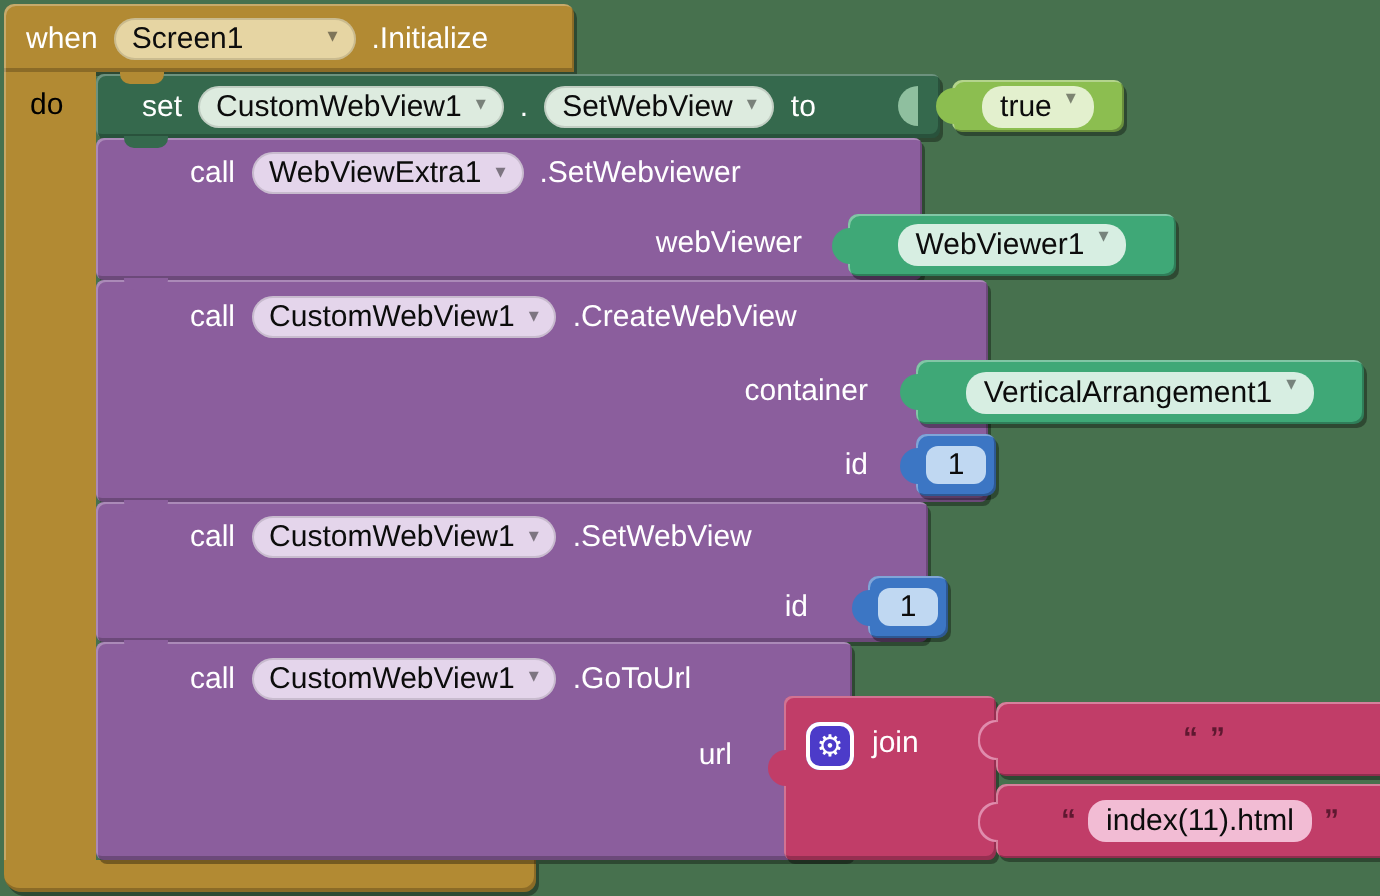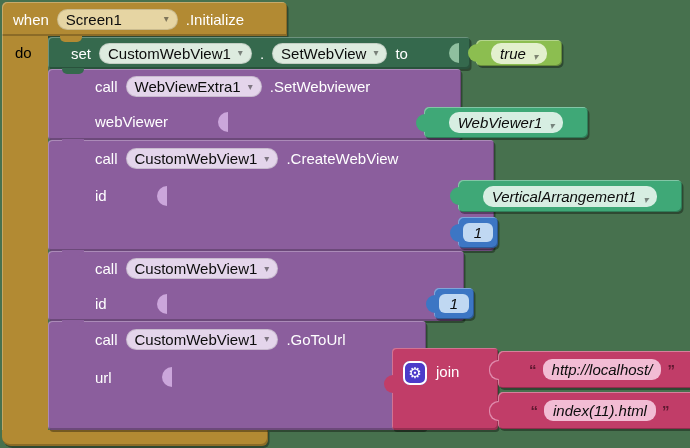--- a/index.html
+++ b/index.html
@@ -3,29 +3,29 @@
 <meta charset="utf-8">
 <style>
   html,body{margin:0;padding:0;background:#47714E;}
   .canvas{position:relative;width:690px;height:448px;background:var(--bg);
           font-family:"Liberation Sans",sans-serif;font-size:15px;overflow:hidden;}
   .abs{position:absolute;}
   .blk{position:absolute;border-radius:4px;
        box-shadow:inset 1px 1px 0 rgba(255,255,255,.28), inset -1px -2px 0 rgba(0,0,0,.22), 1.5px 2px 0 rgba(0,0,0,.35);}
   .kw{color:#fff;}
   .row{display:flex;align-items:center;gap:8px;padding:0 11px;position:relative;}
-  .row.right{justify-content:flex-start;padding-right:0;gap:41px;}
+  .row.right{justify-content:flex-end;padding-right:0;gap:41px;}
   .dd{display:inline-flex;align-items:center;gap:7px;border-radius:11px;padding:2px 9px;color:#0c0c0c;
       box-shadow:inset 0 0 0 1px rgba(0,0,0,.12);}
   .caret{font-size:10px;color:rgba(0,0,0,.45);line-height:1;}
   .socket{width:10px;height:20px;border-radius:10px 0 0 10px;flex:0 0 auto;}
   .plug{position:absolute;left:-8px;top:50%;transform:translateY(-50%);width:10px;height:18px;border-radius:9px 0 0 9px;}
   .val{position:absolute;display:flex;align-items:center;justify-content:center;border-radius:5px;
        box-shadow:inset 1px 1px 0 rgba(255,255,255,.35), inset -1px -1px 0 rgba(0,0,0,.25), 1.5px 2px 0 rgba(0,0,0,.35);}
-  .pill{display:inline-flex;align-items:flex-end;gap:7px;border-radius:10px;padding:2px 9px;color:#0c0c0c;font-style:italic;}
+  .pill{display:inline-flex;align-items:flex-start;gap:7px;border-radius:10px;padding:2px 9px;color:#0c0c0c;}
   .tab{position:absolute;width:22px;height:6px;border-radius:0 0 5px 5px;z-index:5;}
 
   
   .when-head{left:2px;top:2px;width:263px;height:34px;background:var(--gold);border-radius:5px 5px 0 0;}
   .when-spine{left:2px;top:36px;width:46px;height:395px;background:var(--gold);
        box-shadow:inset 1px 0 0 rgba(255,255,255,.25);}
   .when-foot{left:2px;top:430px;width:266px;height:16px;background:var(--gold);border-radius:0 0 6px 9px;
        box-shadow:inset -1px -2px 0 rgba(0,0,0,.22), 1.5px 2px 0 rgba(0,0,0,.35);}
   .gold-dd{background:var(--goldLight);gap:42px;}
   .do-label{left:15px;top:44px;color:#000000;}
@@ -149,20 +149,24 @@
   <div class="blk purple p2">
     <div class="row">
       <span class="kw">call</span>
       <span class="dd purple-dd">
         <span>CustomWebView1</span>
         <span class="caret">▾</span>
       </span>
       <span class="kw">.CreateWebView</span>
     </div>
     <div class="row right">
+      <span class="kw">container</span>
+      <span class="socket purple-socket"></span>
+    </div>
+    <div class="row right">
       <span class="kw">id</span>
       <span class="socket purple-socket"></span>
     </div>
   </div>
   <div class="tab" style="left:62px;top:250px;background:var(--purple);"></div>
 
   <div class="val teal va1">
     <span class="plug teal"></span>
     <span class="pill">
       <span>VerticalArrangement1</span>
@@ -175,20 +179,21 @@
     <span class="pill">1</span>
   </div>
 
   <div class="blk purple p3">
     <div class="row">
       <span class="kw">call</span>
       <span class="dd purple-dd">
         <span>CustomWebView1</span>
         <span class="caret">▾</span>
       </span>
+      <span class="kw">.SetWebView</span>
     </div>
     <div class="row right">
       <span class="kw">id</span>
       <span class="socket purple-socket"></span>
     </div>
   </div>
   <div class="tab" style="left:62px;top:320px;background:var(--purple);"></div>
 
   <div class="val blue num2">
     <span class="plug blue"></span>
@@ -214,21 +219,20 @@
     <span class="plug magenta" style="top:27px;transform:none;"></span>
     <span class="gear">⚙</span>
     <span class="kw" style="padding-top:2px;">join</span>
     <span class="join-socket js1"></span>
     <span class="join-socket js2"></span>
   </div>
 
   <div class="val magenta str strA">
     <span class="plug magenta"></span>
     <span class="quote">“</span>
-    <span class="pill">http://localhost/</span>
     <span class="quote">”</span>
   </div>
 
   <div class="val magenta str strB">
     <span class="plug magenta"></span>
     <span class="quote">“</span>
     <span class="pill">index(11).html</span>
     <span class="quote">”</span>
   </div>
 

